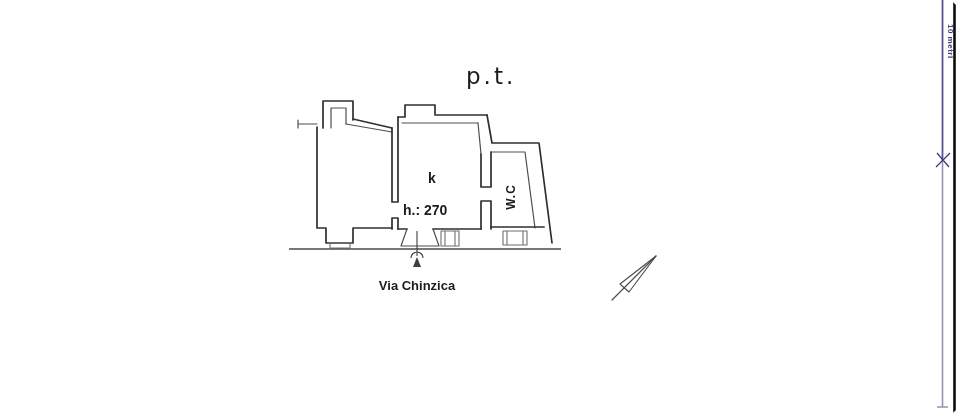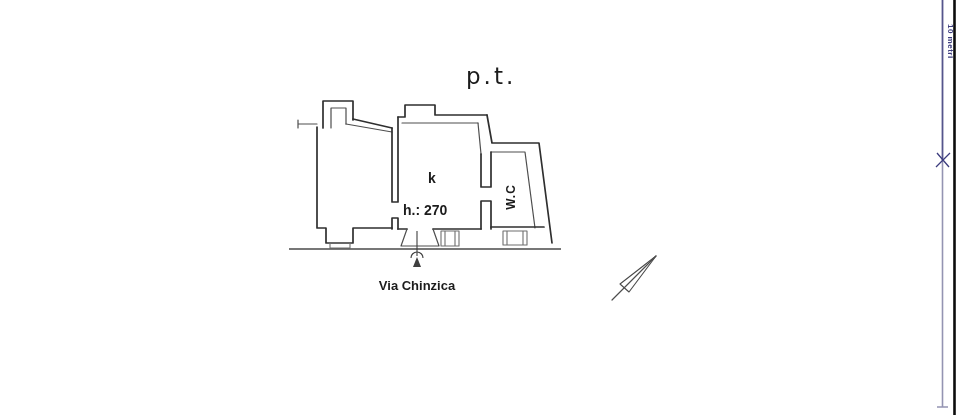--- a/index.html
+++ b/index.html
@@ -2,20 +2,21 @@
 <html><head>
 <meta charset="utf-8">
 <style>
   html,body{margin:0;padding:0;background:#ffffff;}
   #sheet{
     position:relative;
     width:960px;height:415px;
     background:#ffffff;
     overflow:hidden;
     font-family:"Liberation Sans", sans-serif;
+    border-radius:15px;
   }
   svg{position:absolute;inset:0;display:block;}
   
   .w{stroke:#2f2f2f;stroke-width:1.7;fill:none;stroke-linecap:round;stroke-linejoin:round;}
   .t{stroke:#4e4e4e;stroke-width:1.2;fill:none;stroke-linecap:round;stroke-linejoin:round;}
   .g{stroke:#6f6f6f;stroke-width:1.1;fill:none;stroke-linecap:round;stroke-linejoin:round;}
   .street{stroke:#4a4a4a;stroke-width:1.4;fill:none;}
   .north{stroke:#4a4a4a;stroke-width:1.1;fill:#ffffff;stroke-linejoin:round;}
   .blue-hi{stroke:#55558c;stroke-width:1.8;fill:none;}
   .blue-lo{stroke:#9494b2;stroke-width:1.6;fill:none;}

